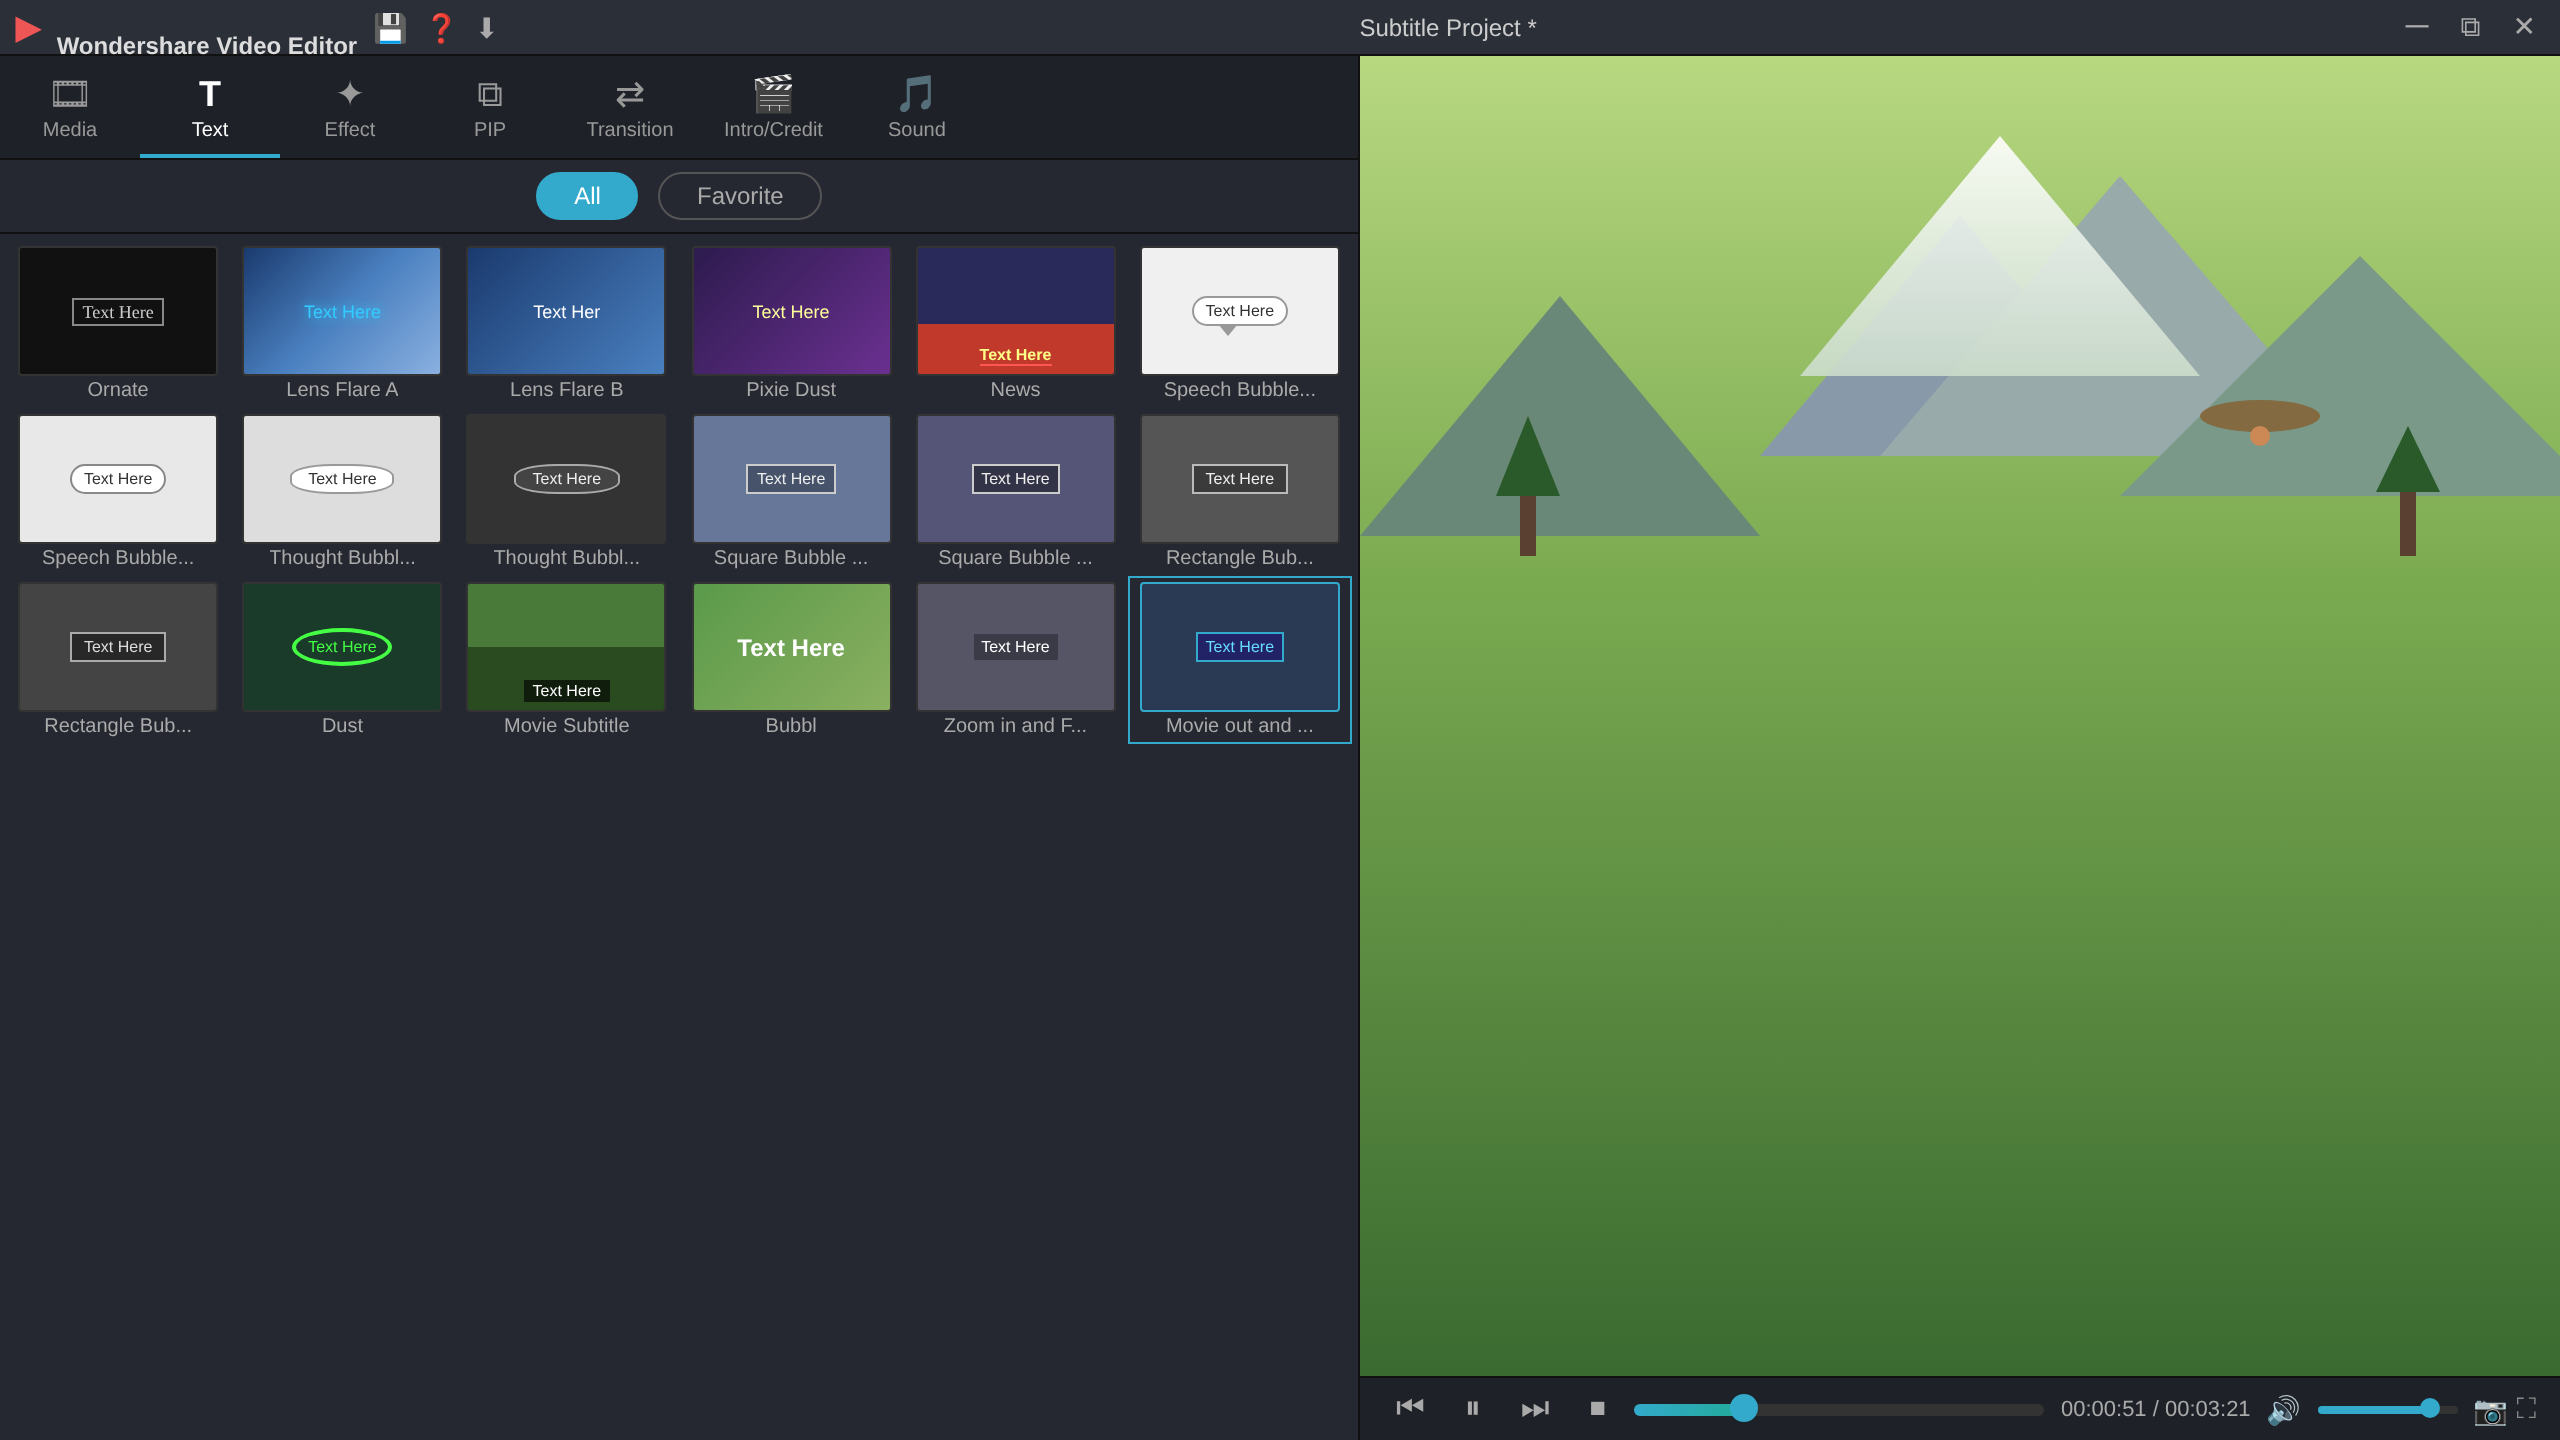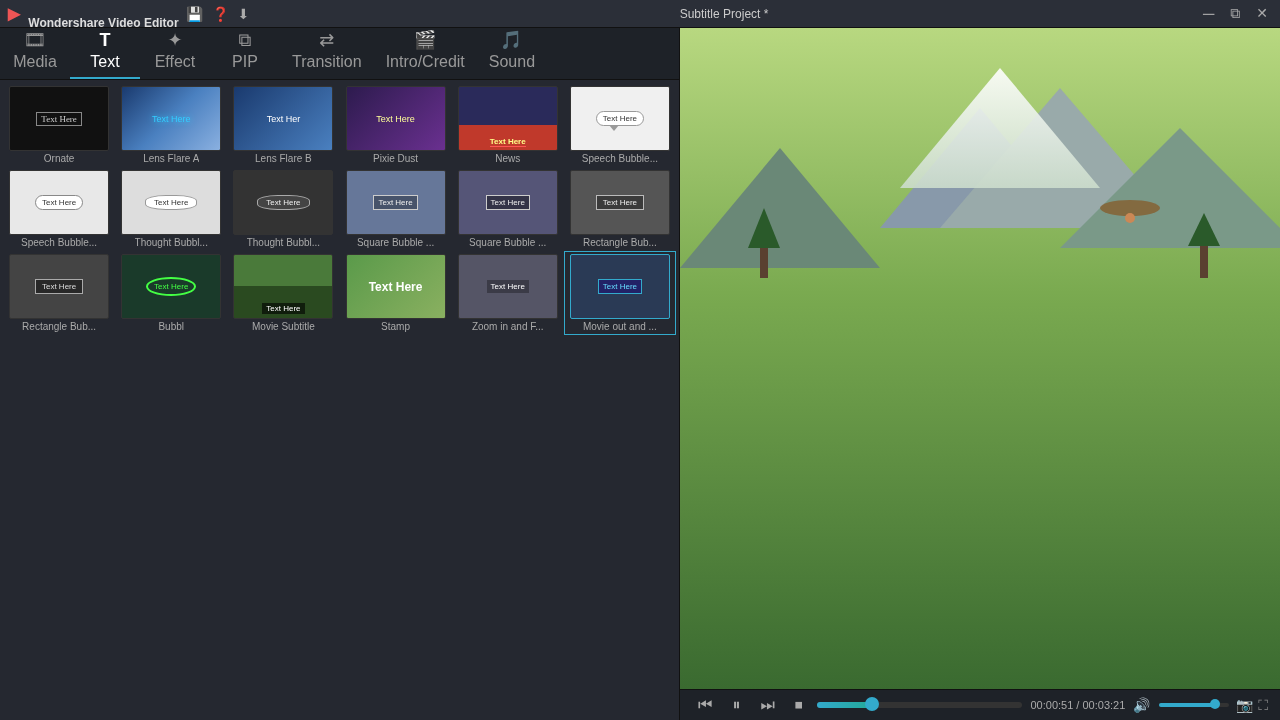--- a/index.html
+++ b/index.html
@@ -28,21 +28,21 @@
 
     
     #tab-bar { display: flex; background: #1e2228; height: 52px; border-bottom: 1px solid #111; align-items: flex-end; }
     .tab-item {
       display: flex; flex-direction: column; align-items: center; justify-content: center;
       padding: 4px 12px 6px; cursor: pointer; color: #999; min-width: 70px;
       border-bottom: 2px solid transparent; gap: 2px;
     }
     .tab-item.active { color: #fff; border-bottom: 2px solid #3ac; }
     .tab-item .tab-icon { font-size: 18px; }
-    .tab-item .tab-label { font-size: 16px; }
+    .tab-item .tab-label { font-size: 10px; }
 
     
     #filter-bar { display: flex; align-items: center; justify-content: center; gap: 10px; padding: 6px; background: #252830; border-bottom: 1px solid #111; }
     .filter-btn { padding: 4px 18px; border-radius: 12px; border: 1px solid #555; background: transparent; color: #aaa; cursor: pointer; font-size: 12px; }
     .filter-btn.active { background: #3ac; border-color: #3ac; color: #fff; }
 
     
     #thumbnails-area { flex: 1; overflow-y: scroll; padding: 4px; position: relative; }
     #thumbnails-area::-webkit-scrollbar { width: 8px; }
     #thumbnails-area::-webkit-scrollbar-track { background: #1a1d24; }
@@ -152,20 +152,24 @@
       <div class="tab-item">
         <span class="tab-icon">🎬</span>
         <span class="tab-label">Intro/Credit</span>
       </div>
       <div class="tab-item">
         <span class="tab-icon">🎵</span>
         <span class="tab-label">Sound</span>
       </div>
     </div>
 
+    <div id="filter-bar">
+      <button class="filter-btn active">All</button>
+      <button class="filter-btn">Favorite</button>
+    </div>
 
     <div id="thumbnails-area">
       <div class="thumb-grid">
 
         <div class="thumb-item">
           <div class="thumb-img thumb-ornate">
             <span class="text-content" style="font-family:serif;color:#ccc;font-size:9px;border:1px solid #888;padding:1px 4px;">Text Here</span>
           </div>
           <span class="thumb-label">Ornate</span>
         </div>
@@ -245,33 +249,33 @@
         <div class="thumb-item">
           <div class="thumb-img" style="background:#444;">
             <div style="background:rgba(0,0,0,0.4);border:1px solid #aaa;padding:2px 6px;font-size:8px;color:#ddd;">Text Here</div>
           </div>
           <span class="thumb-label">Rectangle Bub...</span>
         </div>
         <div class="thumb-item">
           <div class="thumb-img" style="background:#1a3a2a;">
             <div style="border:2px solid #4f4;border-radius:50%;padding:3px 6px;font-size:8px;color:#4f4;text-align:center;">Text Here</div>
           </div>
-          <span class="thumb-label">Bubbl</span>
+          <span class="thumb-label">Dust</span>
         </div>
         <div class="thumb-item">
           <div class="thumb-img" style="background:linear-gradient(180deg,#4a7a3a 50%,#2a4a20 50%);flex-direction:column;justify-content:flex-end;padding-bottom:4px;">
             <div style="background:rgba(0,0,0,0.6);padding:1px 4px;font-size:8px;color:#fff;text-align:center;">Text Here</div>
           </div>
           <span class="thumb-label">Movie Subtitle</span>
         </div>
         <div class="thumb-item">
           <div class="thumb-img" style="background:linear-gradient(135deg,#5a9a4a,#8ab060);">
             <span style="color:#fff;font-size:12px;font-weight:bold;">Text Here</span>
           </div>
-          <span class="thumb-label">Stamp</span>
+          <span class="thumb-label">Bubbl</span>
         </div>
         <div class="thumb-item">
           <div class="thumb-img" style="background:#556;flex-direction:column;justify-content:center;align-items:center;">
             <div style="background:rgba(0,0,0,0.3);padding:2px 4px;font-size:8px;color:#fff;">Text Here</div>
           </div>
           <span class="thumb-label">Zoom in and F...</span>
         </div>
         <div class="thumb-item" style="outline:1px solid #3ac;">
           <div class="thumb-img" style="background:#2a3a55;border:1px solid #3ac;">
             <div style="background:#226;padding:2px 4px;font-size:8px;color:#6df;border:1px solid #3ac;">Text Here</div>

